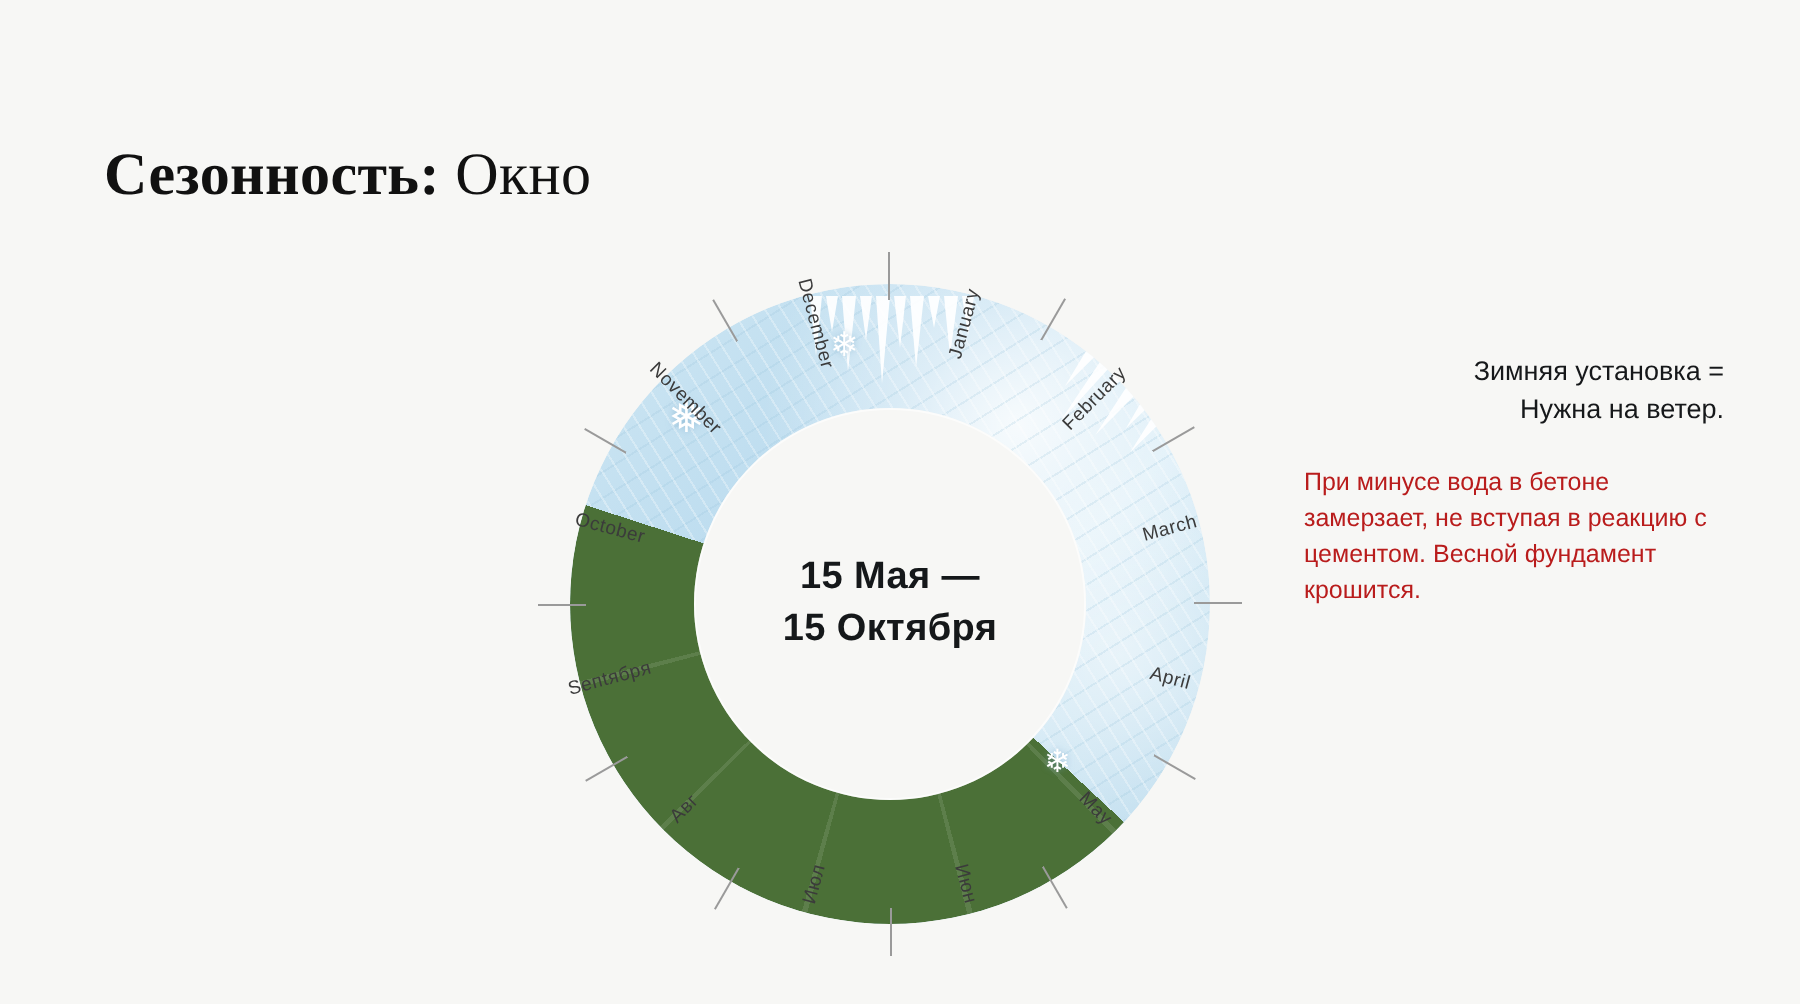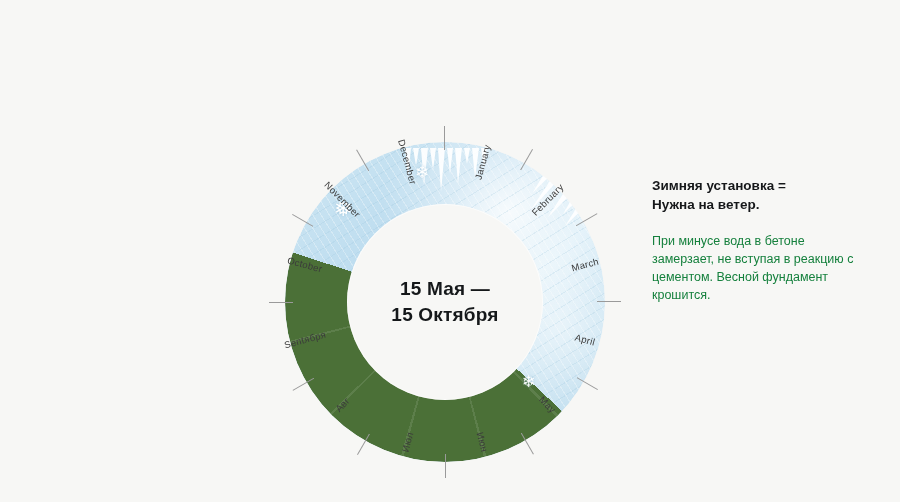--- a/index.html
+++ b/index.html
@@ -194,38 +194,42 @@
   }
 
   
   .right-col {
     position: absolute;
     left: 652px;
     top: 176px;
     width: 210px;
   }
   .rc-head {
-    font-weight: bold;
+    font-weight: normal;
     font-size: 13.5px;
     line-height: 19px;
     color: #16181a;
     margin-bottom: 18px;
+    text-align: right;
   }
   .rc-para {
     font-size: 12.5px;
     line-height: 18px;
-    color: #15803d;
+    color: #b91c1c;
     margin-bottom: 18px;
   }
   .rc-para:last-child { margin-bottom: 0; }
 </style>
 </head>
 <body>
 
 <div class="title-block">
+  <div class="title-line">
+    <span class="title-strong">Сезонность:</span><span class="title-rest"> Окно</span>
+  </div>
 </div>
 
 <div class="wheel-wrap">
 
   <div class="wheel">
     <div class="ice-base"></div>
     <div class="ice-streaks"></div>
 
     <svg class="icicles" viewBox="0 0 90 46">
       <g fill="#ffffff" opacity="0.92">

